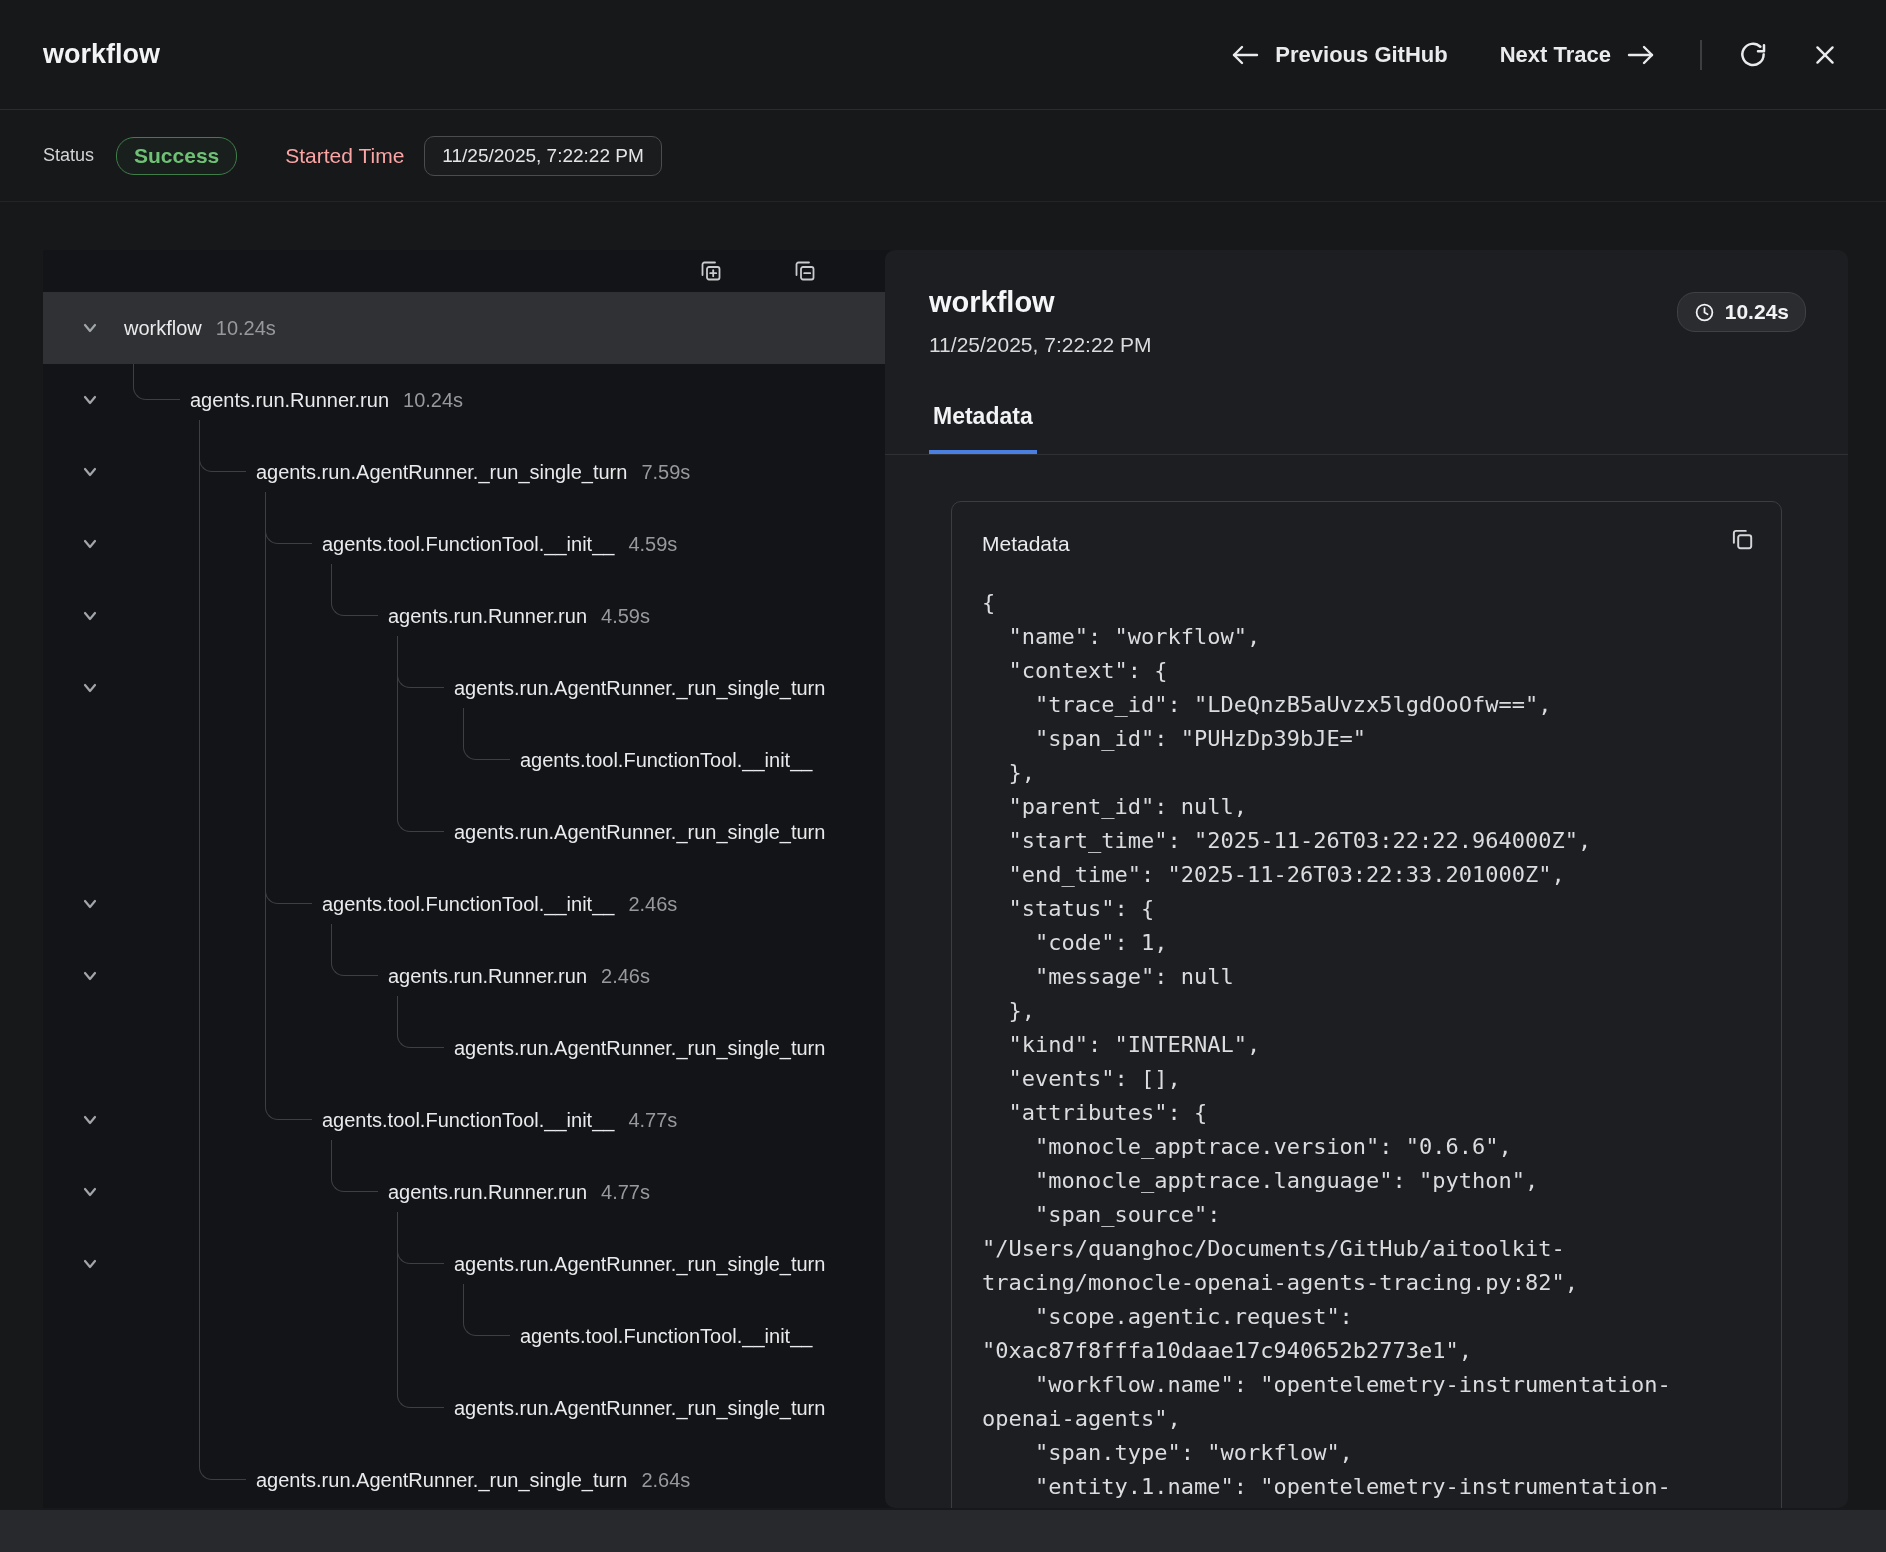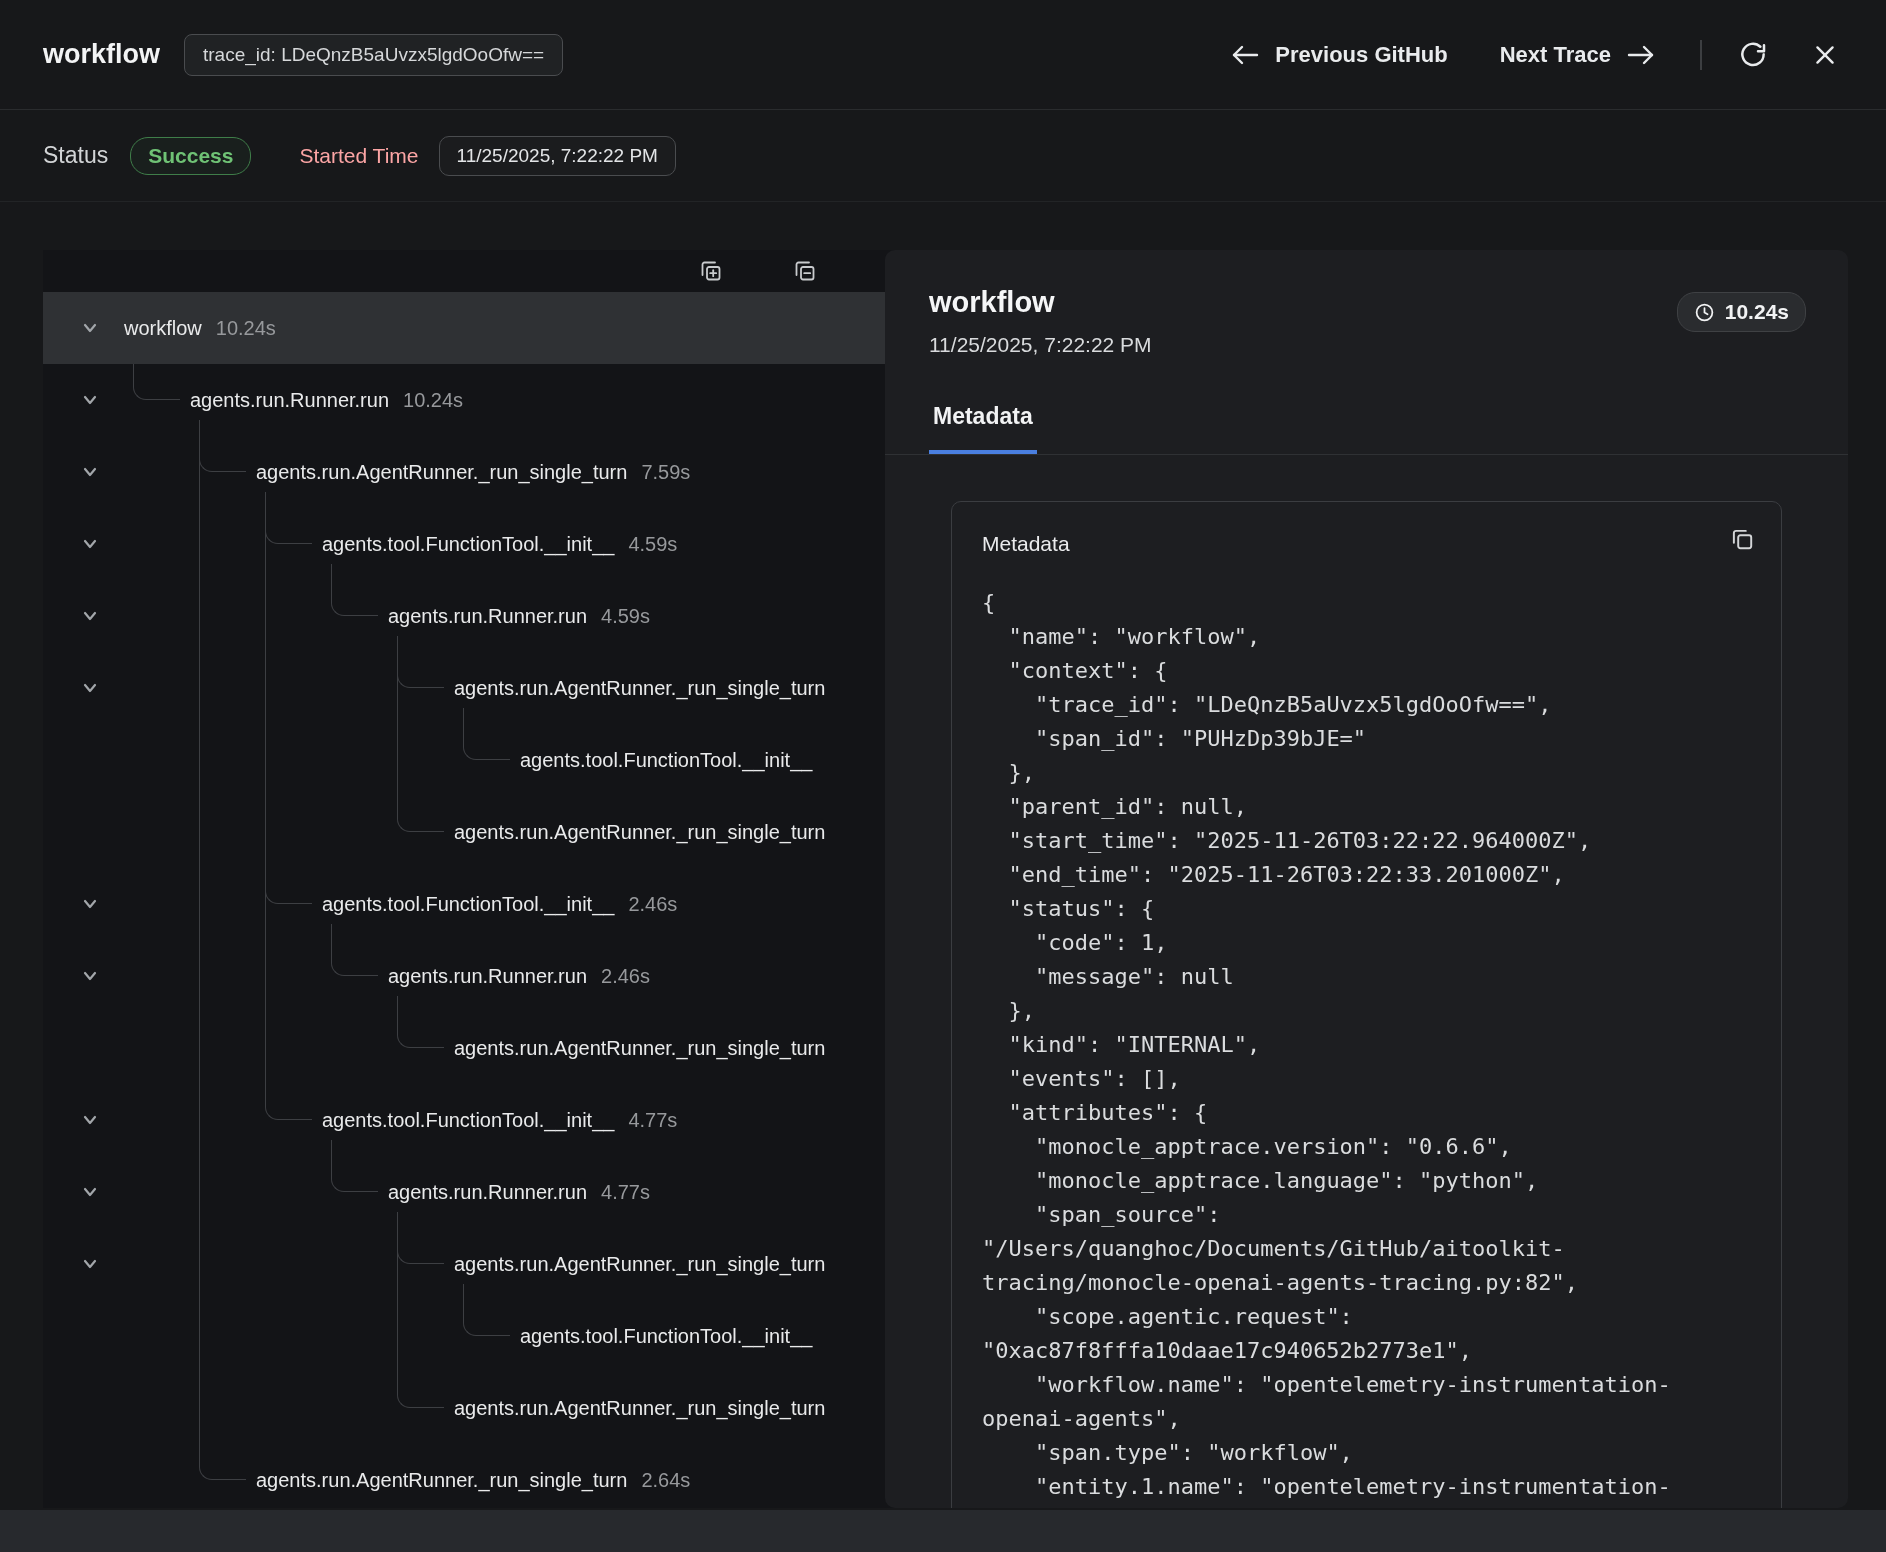--- a/index.html
+++ b/index.html
@@ -15,21 +15,21 @@
   .header-spacer { flex:1; }
   .nav-btn { display:flex; align-items:center; gap:15px; color:#e9ebed; font-size:22px; font-weight:700; cursor:pointer; }
   .nav-btn + .nav-btn { margin-left:52px;align-items:center; }
   .header-divider { width:2px; height:30px; background:#3c3e41; margin:0 36px 0 44px; }
   .icon-btn { display:flex; align-items:center; justify-content:center; cursor:pointer; background:none; border:none; }
   .icon-btn + .icon-btn { margin-left:44px; }
 
   
   .status-row { position:absolute; top:110px; left:0; width:100%; height:92px; display:flex; align-items:center;
                 padding:0 43px; border-bottom:1px solid #222426; background:#17181a; z-index:4; }
-  .status-label { font-size:23px; color:#d2d4d6; }
+  .status-label { font-size:18px; color:#d2d4d6; }
   .success-badge { margin-left:22px; padding:6px 17px; border:1.5px solid #3f7d49; border-radius:18px;
                    color:#6fc275; font-size:21px; font-weight:700; background:rgba(84,178,96,0.05); }
   .started-label { margin-left:48px; font-size:21px; color:#fca5a5; }
   .time-pill { margin-left:20px; padding:8px 17px; border:1px solid #4a4c4f; border-radius:10px;
                color:#e3e5e7; font-size:19px; background:#1b1c1e; }
 
   
   .tree-panel { position:absolute; left:43px; top:250px; width:862px; height:1258px; background:#131417; overflow:hidden; }
   .tree-toolbar { height:42px; display:flex; align-items:center; justify-content:flex-end; padding-right:88px; gap:26px; }
   #tree-rows { position:relative; }
@@ -63,21 +63,20 @@
   
   .bottom-strip { position:absolute; left:0; bottom:0; width:100%; height:42px; background:#27292d; z-index:6; }
 </style>
 </head>
 <body>
 
 <div class="stage">
 
   <div class="header">
     <div class="app-title">workflow</div>
-    <div class="trace-pill">trace_id: LDeQnzB5aUvzx5lgdOoOfw==</div>
     <div class="header-spacer"></div>
     <div class="nav-btn">
       <svg width="30" height="24" viewBox="0 0 30 24" fill="none" stroke="#e9ebed" stroke-width="2.4" stroke-linecap="round" stroke-linejoin="round">
           <path d="M27 12H4"></path>
           <path d="M12 4l-8 8 8 8"></path>
         </svg>
       <span>Previous GitHub</span>
     </div>
     <div class="nav-btn">
       <span>Next Trace</span>

